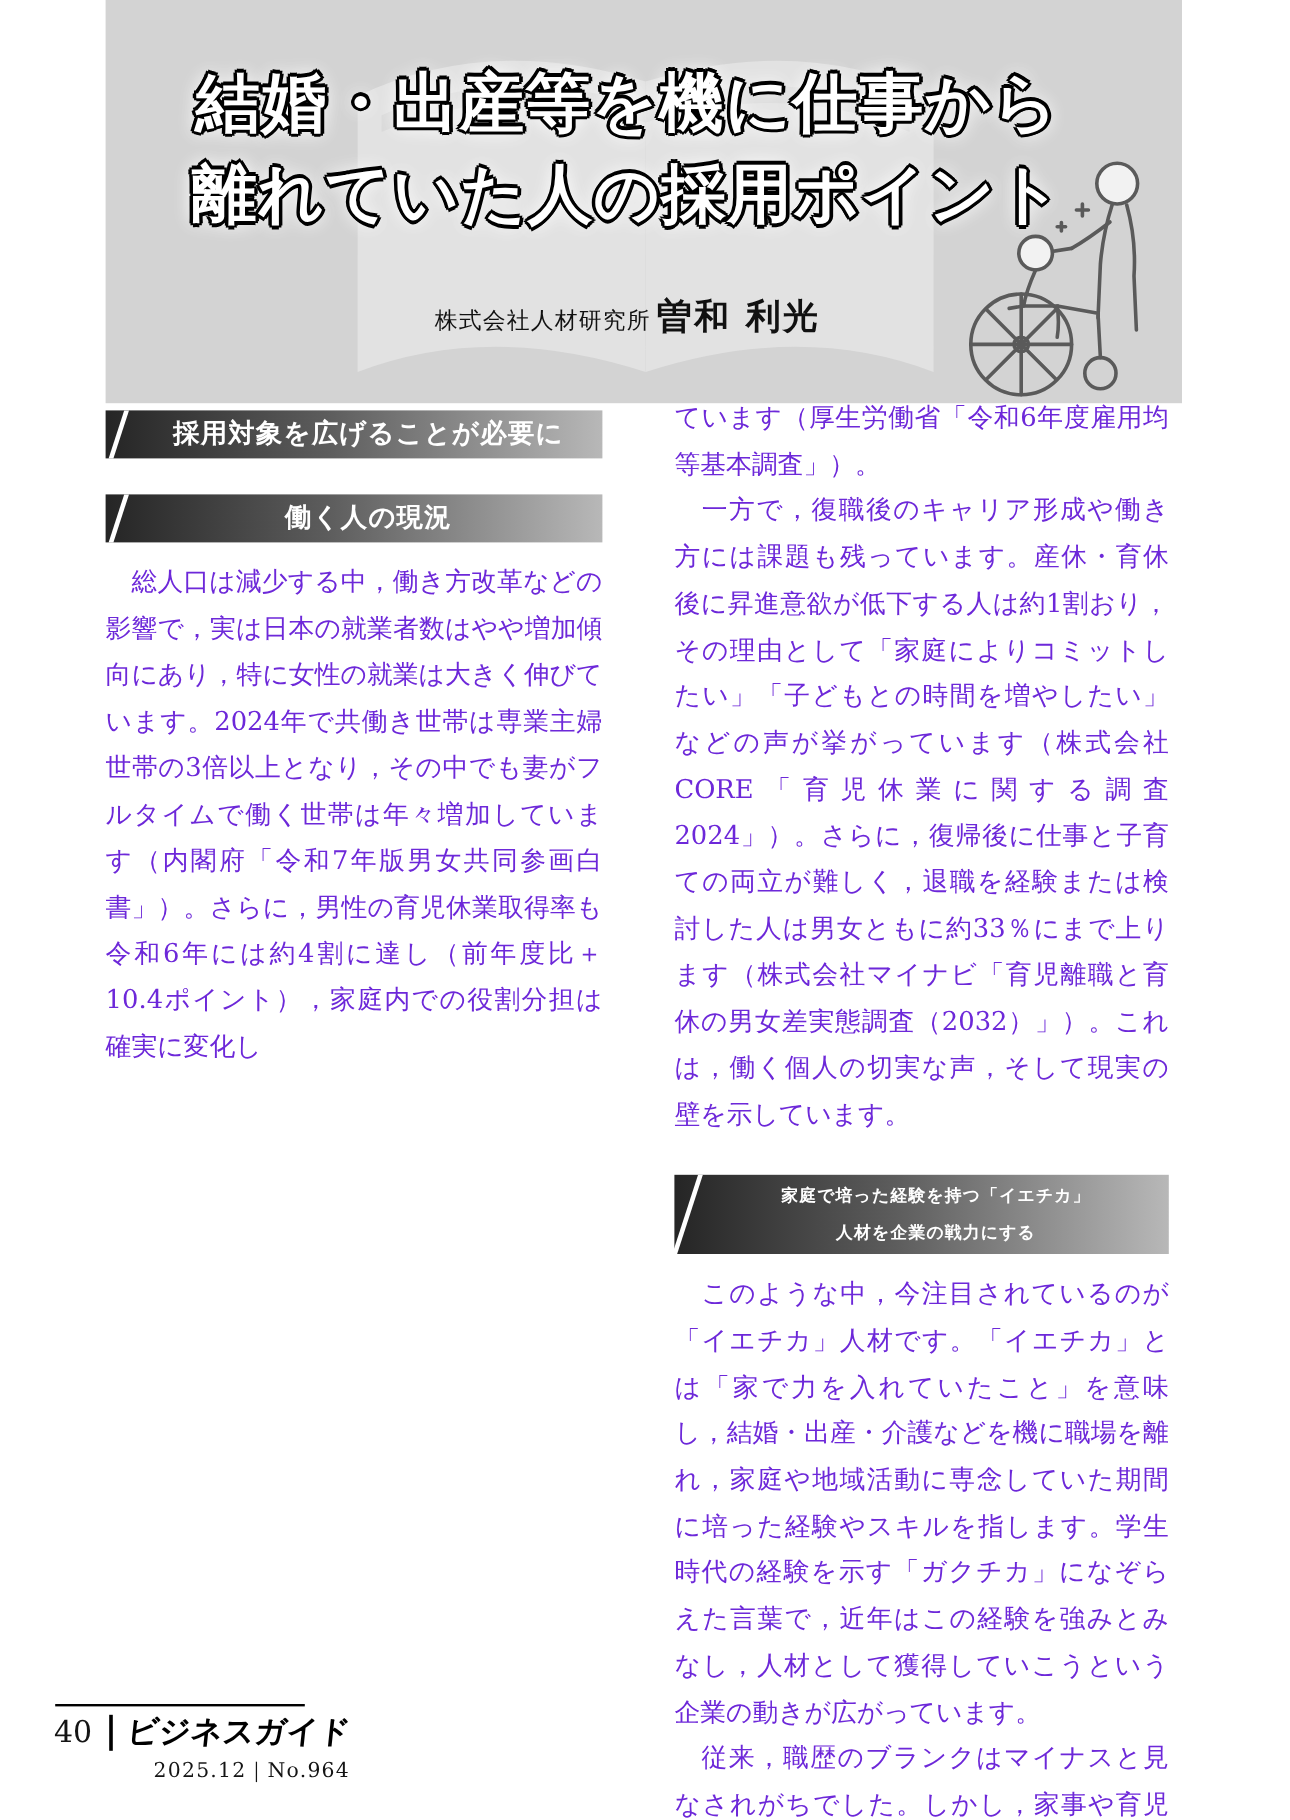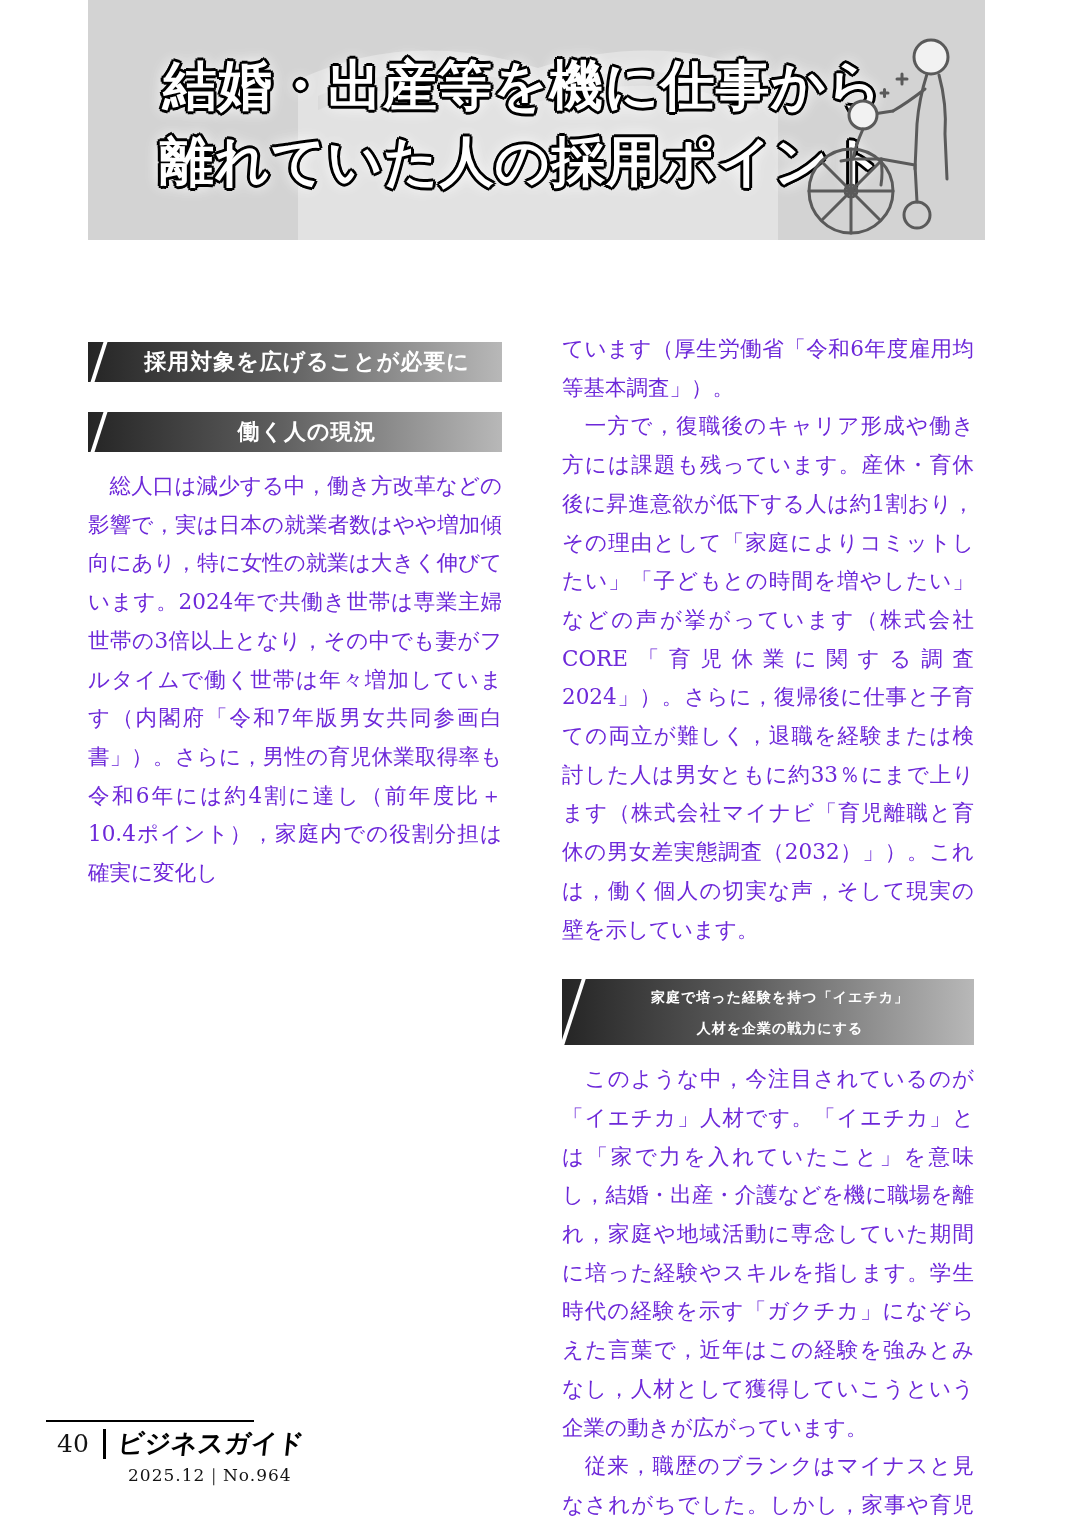--- a/index.html
+++ b/index.html
@@ -4,21 +4,21 @@
 <style>
   html,body { margin:0; padding:0; background:#ffffff; }
   .page {
     position:relative; width:1075px; height:1517px; background:#ffffff;
     font-family:"DejaVu Serif","Liberation Serif",serif; color:#141414;
     overflow:hidden;
   }
 
   
   .banner {
-    position:absolute; left:88px; top:0; width:897px; height:240px;
+    position:absolute; left:88px; top:0; width:897px; height:336px;
     background:#d3d3d3; overflow:hidden;
   }
   .banner svg.book { position:absolute; left:120px; top:10px; }
   .title-block {
     position:absolute; left:20px; top:48px; width:830px; text-align:center;
     font-family:"DejaVu Sans","Liberation Sans",sans-serif; font-weight:bold;
     font-size:54px; line-height:76px; letter-spacing:1px; color:#ffffff;
     text-shadow:
       -3px 0 #000, 3px 0 #000, 0 -3px #000, 0 3px #000,
       -2px -2px #000, 2px -2px #000, -2px 2px #000, 2px 2px #000,
@@ -54,21 +54,21 @@
 
   .body-text {
     font-size:21.5px; line-height:38.7px; text-align:justify;
     margin:0; color:#6d28d9;
   }
   .mt16 { margin-top:15px; }
   .mt28 { margin-top:30px; }
 
   
   .footer-rule { position:absolute; left:46px; top:1420px; width:208px; border-top:2px solid #000; }
-  .footer-row  { position:absolute; left:57px; top:1426px; display:flex; align-items:center; }
+  .footer-row  { position:absolute; left:45px; top:1426px; display:flex; align-items:center; }
   .page-num { font-size:25px; font-family:"DejaVu Serif",serif; }
   .footer-sep { width:3px; height:30px; background:#000; margin:0 12px 0 14px; }
   .magazine-logo {
     font-family:"DejaVu Sans","Liberation Sans",sans-serif; font-weight:bold;
     font-size:26px; letter-spacing:0px; transform:skewX(-6deg); color:#000;
   }
   .issue-line { position:absolute; left:128px; top:1464px; font-size:17px; letter-spacing:1px; }
 </style>
 </head>
 <body>

